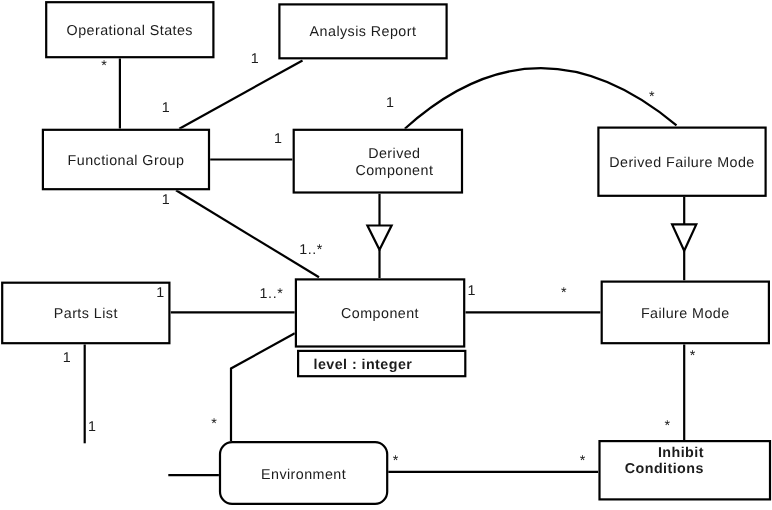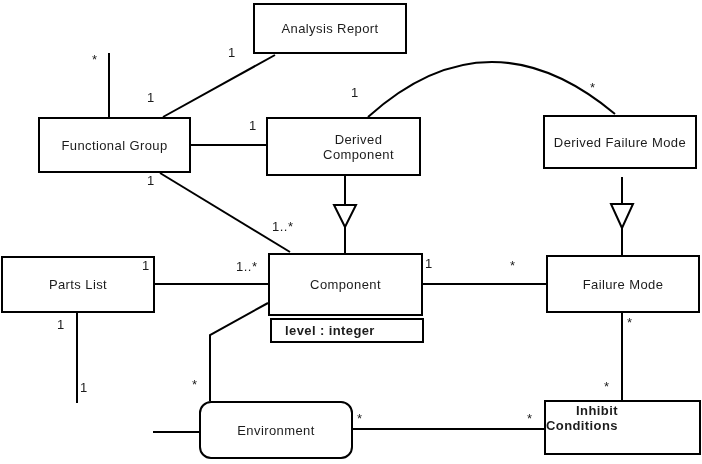--- a/index.html
+++ b/index.html
@@ -39,48 +39,51 @@
     <path d="M622,177 V204"></path>
     <polygon points="611,204 633,204 622,228" fill="#ffffff"></polygon>
     <path d="M622,228 V255"></path>
     <path d="M77,313 V403"></path>
     <path d="M153,432 H199"></path>
     <path d="M210,401 V335 L268,303"></path>
     <path d="M622,313 V400"></path>
     <path d="M353,429 H544"></path>
   </svg>
   <div class="layer">
+      <div class="node" style="left: 41px; top: 1px; width: 154px; height: 52px;">
+        <span>Operational States</span>
+      </div>
       <div class="node" style="left: 253px; top: 3px; width: 154px; height: 51px;">
         <span>Analysis Report</span>
       </div>
       <div class="node" style="left: 38px; top: 117px; width: 153px; height: 56px;">
         <span>Functional Group</span>
       </div>
       <div class="node" style="left: 266px; top: 117px; width: 155px; height: 59px; padding-left: 30px;">
         <span>Derived Component</span>
       </div>
-      <div class="node" style="left: 543px; top: 115px; width: 154px; height: 54px;">
+      <div class="node" style="left: 543px; top: 115px; width: 154px; height: 64px;">
         <span>Derived Failure Mode</span>
       </div>
       <div class="node" style="left: 1px; top: 256px; width: 154px; height: 57px;">
         <span>Parts List</span>
       </div>
       <div class="node" style="left: 268px; top: 253px; width: 155px; height: 63px;">
         <span>Component</span>
       </div>
       <div class="node left" style="left: 270px; top: 318px; width: 154px; height: 25px; padding-left: 13px;">
         <span>level : integer</span>
       </div>
       <div class="node" style="left: 546px; top: 255px; width: 154px; height: 58px;">
         <span>Failure Mode</span>
       </div>
       <div class="node" style="left: 199px; top: 401px; width: 154px; height: 58px; border-radius: 12px;">
         <span>Environment</span>
       </div>
-      <div class="node left top" style="left: 544px; top: 400px; width: 157px; height: 55px; ">
+      <div class="node left top" style="left: 544px; top: 400px; width: 157px; height: 55px; padding-left: 22px;">
         <span>Inhibit
 Conditions</span>
       </div>
     </div>
   <div class="layer">
       <span class="mult" style="left: 92px; top: 53px;">*</span>
       <span class="mult" style="left: 228px; top: 46px;">1</span>
       <span class="mult" style="left: 147px; top: 91px;">1</span>
       <span class="mult" style="left: 249px; top: 119px;">1</span>
       <span class="mult" style="left: 351px; top: 86px;">1</span>

